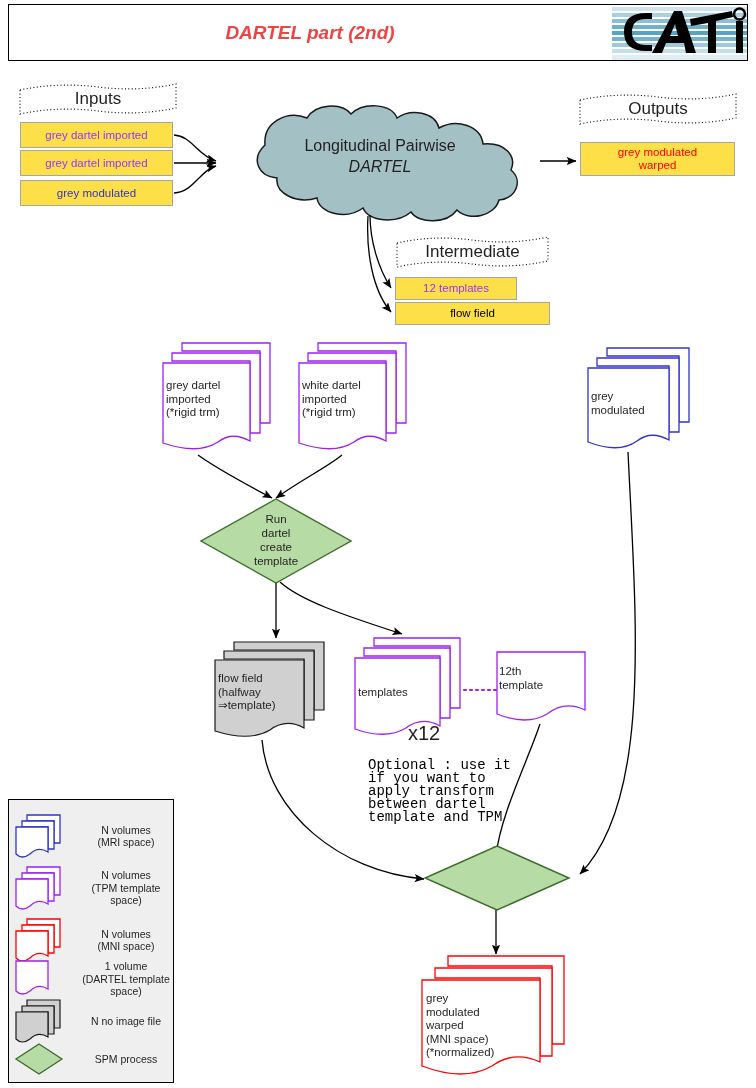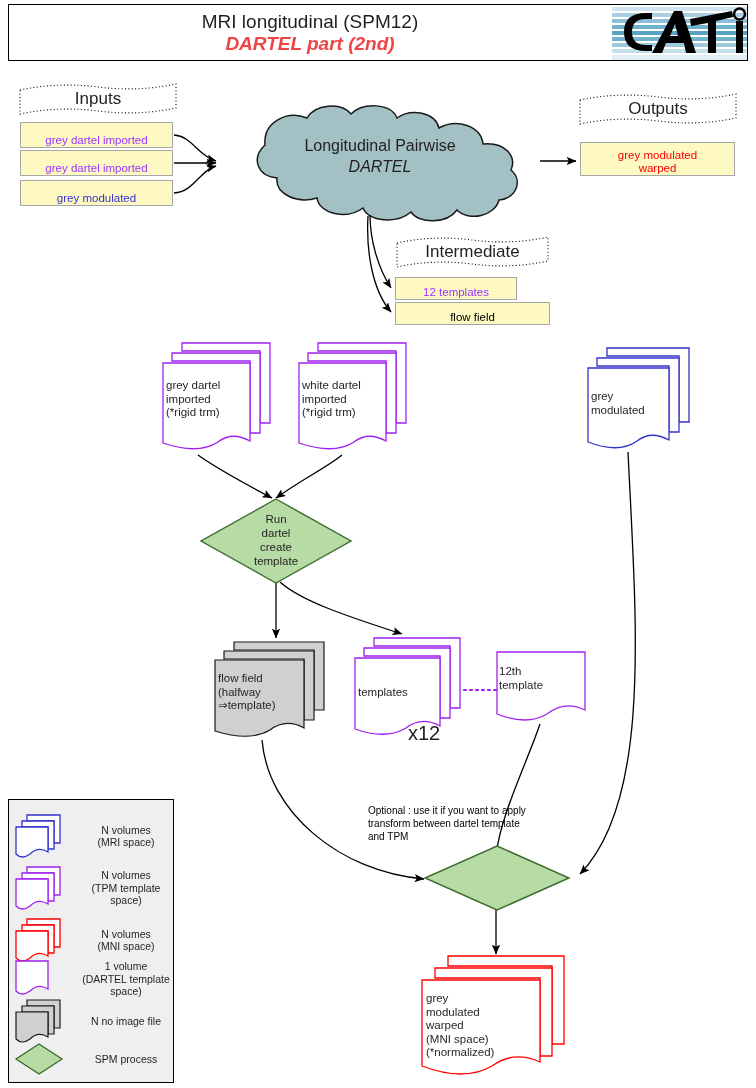--- a/index.html
+++ b/index.html
@@ -17,57 +17,56 @@
   #header-title{font-size:19px;line-height:23px;color:#231f20;}
   #header-subtitle{font-size:19px;line-height:22px;color:#ef4444;
               font-style:italic;font-weight:bold;}
   #logo-box{left:612px;top:5px;width:135px;height:55px;overflow:hidden;}
 
   
   .banner{display:flex;align-items:center;justify-content:center;}
   .banner-label{font-size:17px;color:#231f20;position:relative;z-index:2;}
 
   
-  .io-box{border:1px solid #a6a6a6;background:#fef9c3;box-sizing:border-box;
-          display:flex;align-items:flex-end;justify-content:center;
+  .io-box{border:1px solid #a6a6a6;background:#fde047;box-sizing:border-box;
+          display:flex;align-items:center;justify-content:center;
           text-align:center;font-size:11.5px;line-height:13px;}
   .c-purple{color:#9933ff;}
   .c-blue{color:#3333cc;}
   .c-red{color:#ff0000;}
   .c-black{color:#000;}
 
   
   #cloud-text{left:230px;top:135px;width:300px;text-align:center;
               font-size:16px;line-height:21px;color:#231f20;}
 
   
   .doc-label{text-align:left;font-size:11.5px;line-height:13.5px;
              color:#231f20;}
   .big-label{font-size:20px;color:#231f20;}
-  .note-text{font-size:10px;line-height:13px;color:#000;
-             font-family:Liberation Sans, sans-serif;margin-top:45px;}
+  .note-text{font-size:14px;line-height:13px;color:#000;
+             font-family:Liberation Mono, monospace;}
 
   
   .diamond-label{text-align:center;font-size:11.5px;line-height:14px;
                  color:#231f20;}
 
   
   #legend-box{left:8px;top:799px;width:166px;height:284px;
               border:1px solid #000;background:#efefef;box-sizing:border-box;}
   .legend-row{position:absolute;display:flex;align-items:center;}
   .legend-text{font-size:10.5px;line-height:12.5px;color:#231f20;
                text-align:center;width:104px;}
   svg{display:block;overflow:visible;}
 </style>
 </head>
 <body>
 
 <div class="abs" id="header-bar"></div>
 <div class="abs" id="header-title-wrap">
-  <div id="header-title">MRI longitudinal (SPM12)</div>
   <div id="header-subtitle">DARTEL part (2nd)</div>
 </div>
 
 <div class="abs" id="logo-box">
   <svg width="135" height="55" viewBox="0 0 135 55">
     <defs>
       <clipPath id="logoclip">
           <rect x="0" y="0" width="135" height="55"></rect>
         </clipPath>
     </defs>

